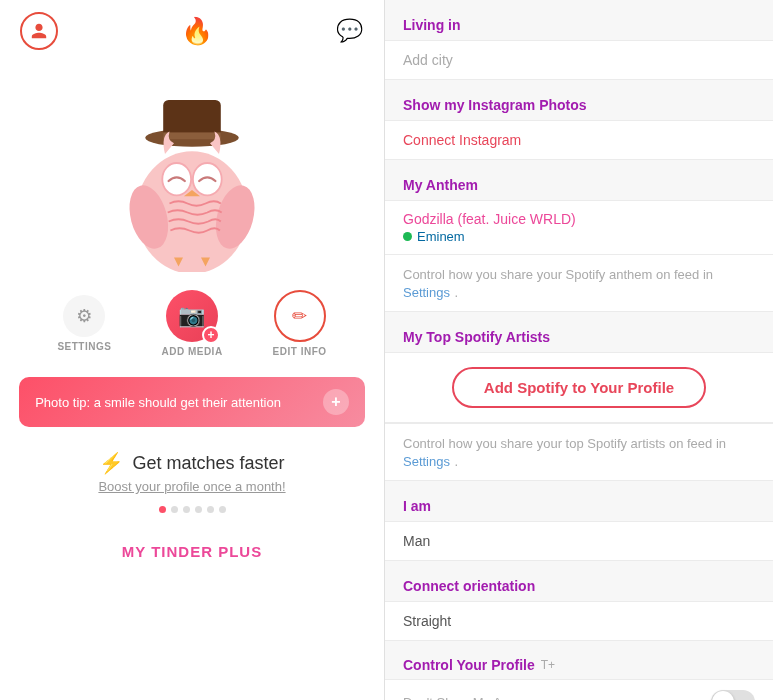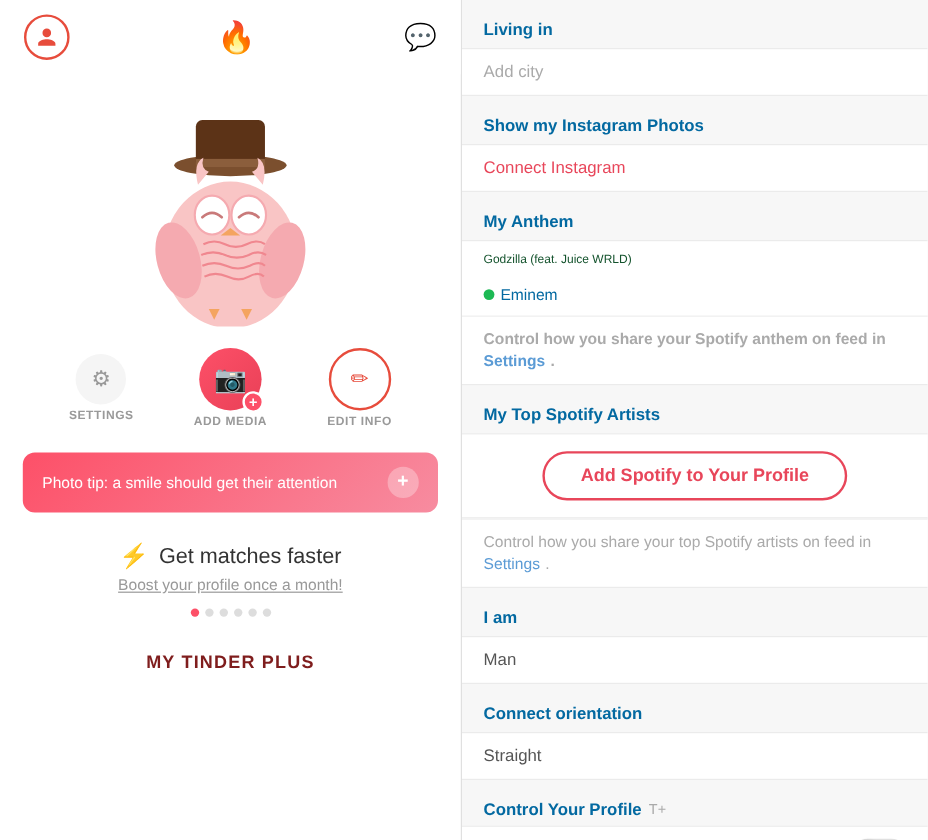--- a/index.html
+++ b/index.html
@@ -210,21 +210,21 @@
       background: #ddd;
     }
     .dot.active {
       background: #fd5068;
     }
     .tinder-plus-btn {
       width: 90%;
       padding: 14px;
       background: none;
       border: none;
-      color: #7f1d1d;
+      color: #ec4899;
       font-size: 15px;
       font-weight: 700;
       text-align: center;
       letter-spacing: 1px;
       cursor: pointer;
     }
 
     
     .right-panel {
       width: 388px;
@@ -233,43 +233,43 @@
       overflow-y: auto;
     }
 
     .section-header {
       background: #f7f7f7;
       padding: 10px 18px 6px;
     }
     .section-header-text {
       font-size: 14px;
       font-weight: 600;
-      color: #0369a1;
+      color: #a21caf;
     }
     .section-content {
       background: #fff;
       padding: 10px 18px;
       border-top: 1px solid #ebebeb;
       border-bottom: 1px solid #ebebeb;
     }
     .section-content-text {
       font-size: 14px;
       color: #aaa;
     }
     .connect-link {
       color: #e8465a;
       font-size: 14px;
       font-weight: 500;
       cursor: pointer;
       text-decoration: none;
     }
     .anthem-track {
-      font-size: 10px;
-      color: #14532d;
-      margin-bottom: 16px;
+      font-size: 14px;
+      color: #ec4899;
+      margin-bottom: 2px;
     }
     .anthem-artist {
       display: flex;
       align-items: center;
       gap: 5px;
       font-size: 13px;
       color: #0369a1;
     }
     .green-dot {
       width: 9px;
@@ -458,21 +458,21 @@
   <div class="section-header">
     <span class="section-header-text">My Anthem</span>
   </div>
   <div class="section-content">
     <div class="anthem-track">Godzilla (feat. Juice WRLD)</div>
     <div class="anthem-artist">
       <span class="green-dot"></span>
       <span>Eminem</span>
     </div>
   </div>
-  <div class="section-content" style="border-top:none;font-weight:bold;">
+  <div class="section-content" style="border-top:none;">
     <span class="control-text">Control how you share your Spotify anthem on feed in </span>
     <a class="settings-link">Settings</a>
     <span class="control-text">.</span>
   </div>
 
   <div class="spacer"></div>
   <div class="section-header">
     <span class="section-header-text">My Top Spotify Artists</span>
   </div>
   <div class="spotify-btn-container">

